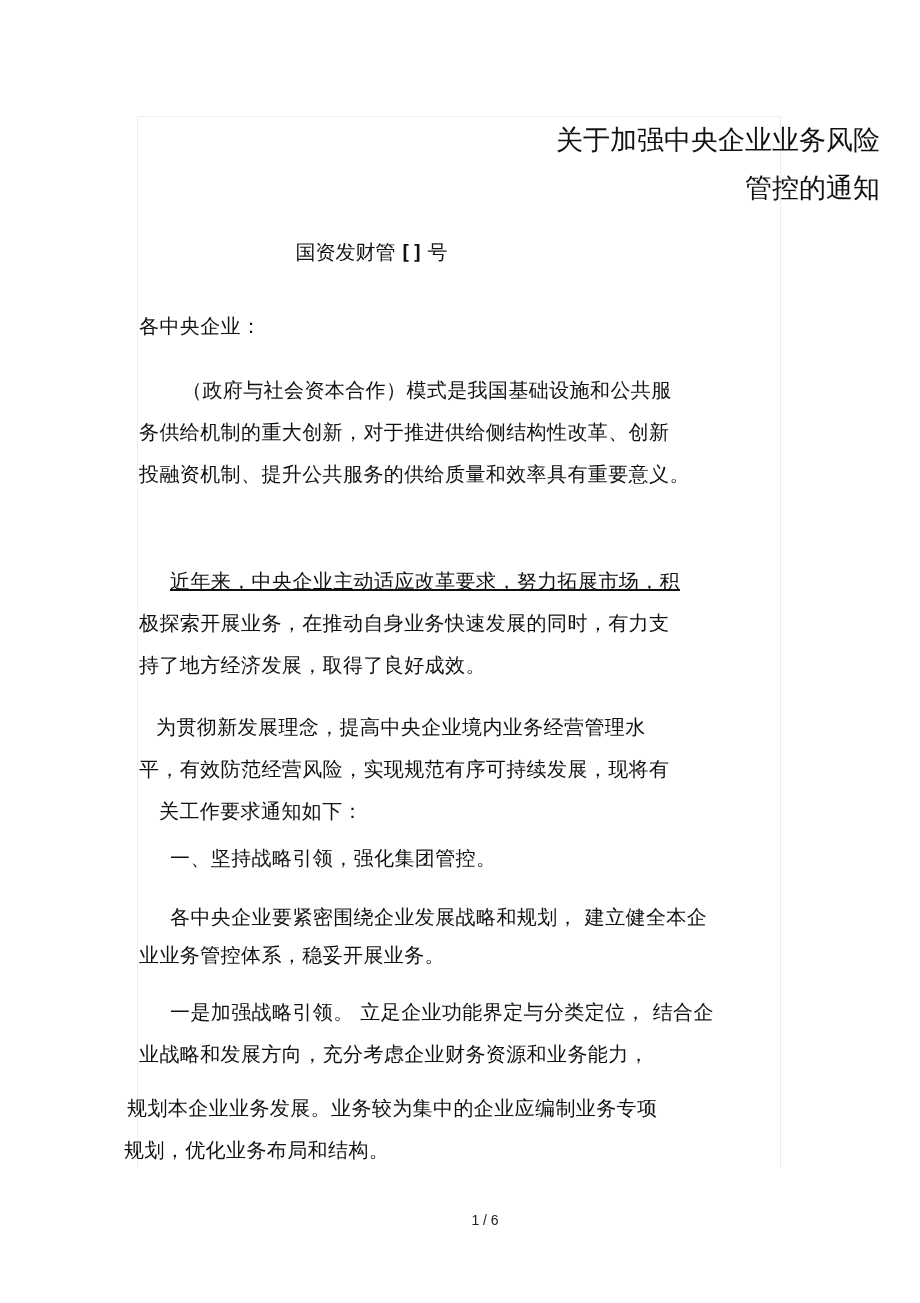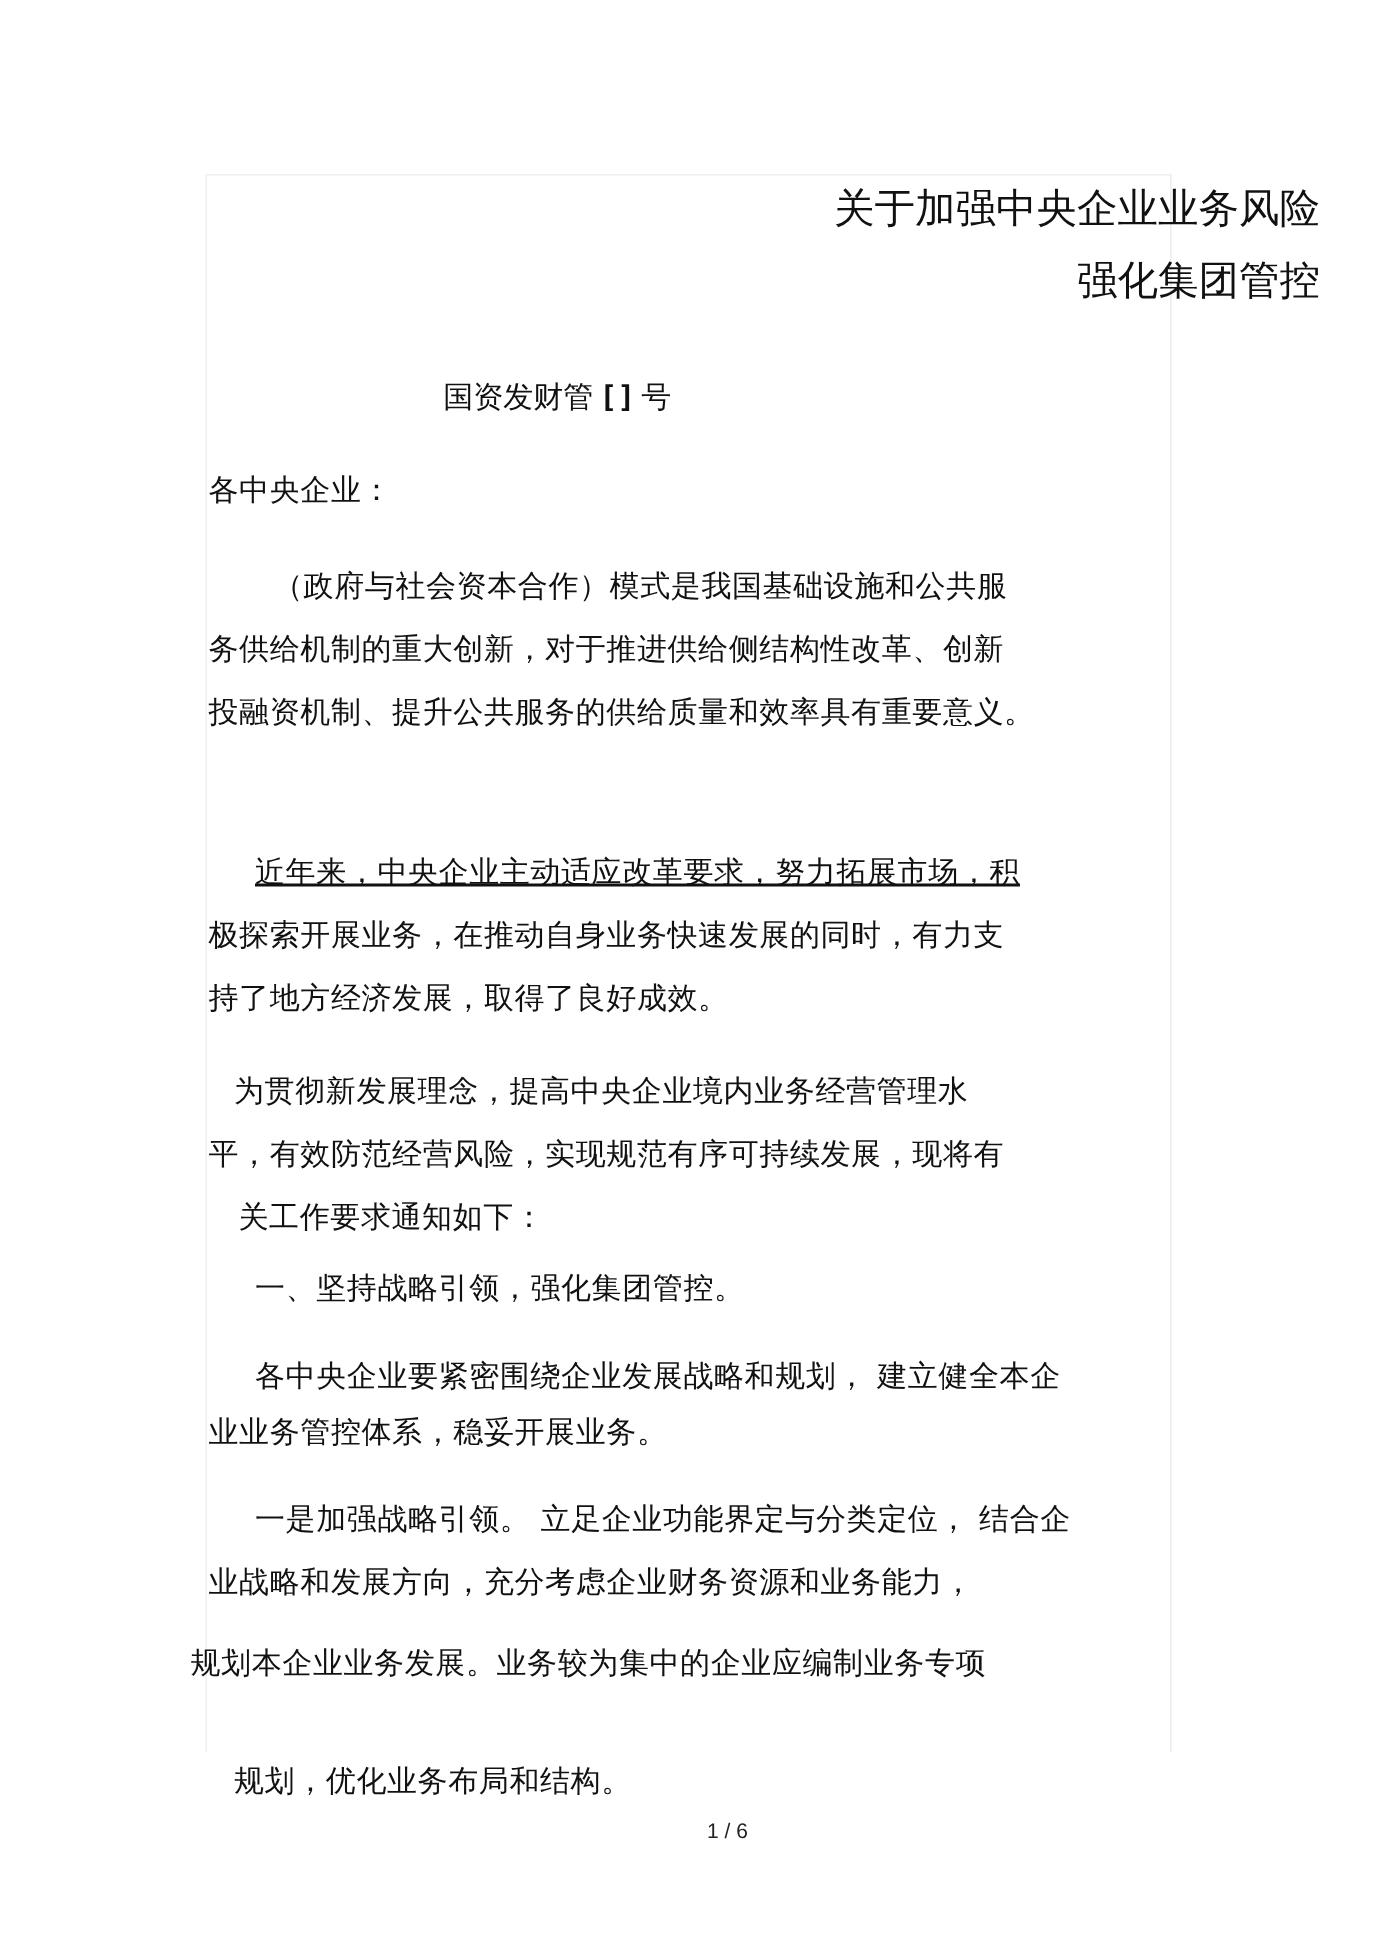--- a/index.html
+++ b/index.html
@@ -7,32 +7,32 @@
     width: 920px; height: 1303px; background: #ffffff; position: relative; overflow: hidden;
     font-family: "DejaVu Serif", "Liberation Serif", serif; color: #111111;
   }
   .page-frame {
     position: absolute; left: 137px; top: 116px; width: 644px; height: 1052px;
     border-top: 1px solid #efefef; border-left: 1px solid #f0f0f0; border-right: 1px solid #ececec;
     box-sizing: border-box;
   }
   .line { position: absolute; white-space: nowrap; line-height: 1; }
   .title { font-size: 27px; left: 0; width: 880px; text-align: right; letter-spacing: 0px; }
-  .docno { font-size: 20px; left: 0; width: 743px; text-align: center; margin-top: 12px; }
+  .docno { font-size: 20px; left: 0; width: 743px; text-align: center; }
   .docno .bracket { font-family: "DejaVu Sans Mono", monospace; font-weight: bold; font-size: 20px; padding: 0 4px; }
   .body-text { font-size: 20px; letter-spacing: 0.4px; text-align: center; }
   .pagenum { font-family: "Liberation Sans", sans-serif; font-size: 14px; left: 0; width: 920px; text-align: center; color: #222; padding-left: 25px; }
 </style>
 </head>
 <body>
 
 <div class="page-frame"></div>
 
 <div class="line title" style="top:126px;">关于加强中央企业业务风险</div>
-<div class="line title" style="top:174px;">强化集团管控</div>
+<div class="line title" style="top:174px;">管控的通知</div>
 
 <div class="line docno" style="top:242px;">
   <span>国资发财管</span><span class="bracket">[]</span><span>号</span>
 </div>
 
 <div class="line body-text" style="left:139px; top:316px;">各中央企业：</div>
 
 <div class="line body-text" style="left:182px; top:380px;">（政府与社会资本合作）模式是我国基础设施和公共服</div>
 <div class="line body-text" style="left:139px; top:422px;">务供给机制的重大创新，对于推进供给侧结构性改革、创新</div>
 <div class="line body-text" style="left:139px; top:464px;">投融资机制、提升公共服务的供给质量和效率具有重要意义。</div>
@@ -46,15 +46,15 @@
 <div class="line body-text" style="left:139px; top:801px;padding-left:20px;">关工作要求通知如下：</div>
 
 <div class="line body-text" style="left:170px; top:848px;">一、坚持战略引领，强化集团管控。</div>
 
 <div class="line body-text" style="left:170px; top:907px;">各中央企业要紧密围绕企业发展战略和规划，  建立健全本企</div>
 <div class="line body-text" style="left:139px; top:947px;font-family:Liberation Mono, monospace;">业业务管控体系，稳妥开展业务。</div>
 
 <div class="line body-text" style="left:170px; top:1002px;">一是加强战略引领。  立足企业功能界定与分类定位，  结合企</div>
 <div class="line body-text" style="left:139px; top:1044px;">业战略和发展方向，充分考虑企业财务资源和业务能力，</div>
 <div class="line body-text" style="left:127px; top:1098px;">规划本企业业务发展。业务较为集中的企业应编制业务专项</div>
-<div class="line body-text" style="left:156px; top:1140px;margin-top:37px;">规划，优化业务布局和结构。</div>
+<div class="line body-text" style="left:124px; top:1140px;">规划，优化业务布局和结构。</div>
 
 <div class="line pagenum" style="top:1213px;">1 / 6</div>
 
 </body></html>

